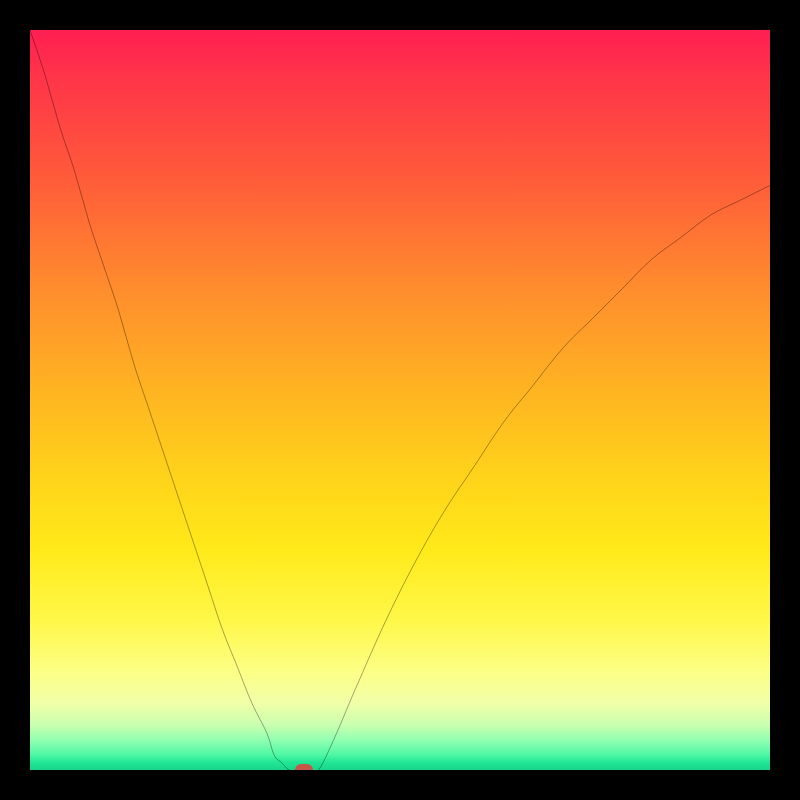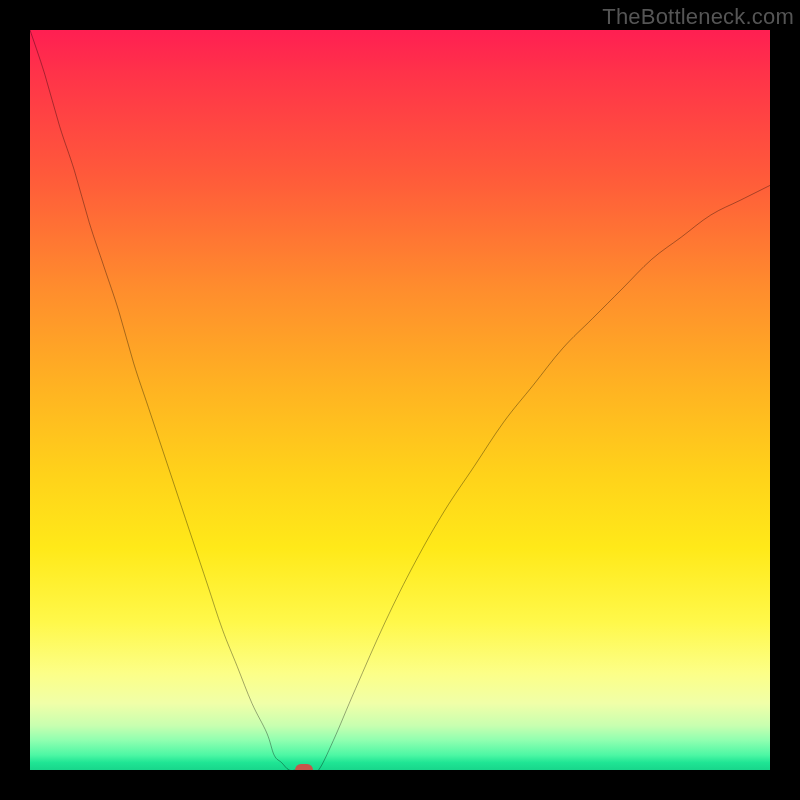--- a/index.html
+++ b/index.html
@@ -69,21 +69,20 @@
     border-radius: 6px;
     background: #c6564a;
     transform: translate(-50%, -50%);
     z-index: 6;
   }
 </style>
 </head>
 <body>
 
 <div class="frame">
-  <div class="watermark">TheBottleneck.com</div>
 
   <div class="plot">
     <div class="bg-gradient"></div>
 
     <svg class="curve-layer" viewBox="0 0 100 100" preserveAspectRatio="none">
       <path id="curve-path" d="M 0.000 0.000 C 0.360 1.080, 1.280 3.660, 2.000 6.000 C 2.720 8.340, 3.280 10.660, 4.000 13.000 C 4.720 15.340, 5.280 16.660, 6.000 19.000 C 6.720 21.340, 7.280 23.660, 8.000 26.000 C 8.720 28.340, 9.280 29.840, 10.000 32.000 C 10.720 34.160, 11.280 35.660, 12.000 38.000 C 12.720 40.340, 13.280 42.660, 14.000 45.000 C 14.720 47.340, 15.280 48.840, 16.000 51.000 C 16.720 53.160, 17.280 54.840, 18.000 57.000 C 18.720 59.160, 19.280 60.840, 20.000 63.000 C 20.720 65.160, 21.280 66.840, 22.000 69.000 C 22.720 71.160, 23.280 72.840, 24.000 75.000 C 24.720 77.160, 25.280 79.020, 26.000 81.000 C 26.720 82.980, 27.280 84.200, 28.000 86.000 C 28.720 87.800, 29.280 89.380, 30.000 91.000 C 30.720 92.620, 31.460 93.740, 32.000 95.000 C 32.540 96.260, 32.640 97.280, 33.000 98.000 C 33.360 98.720, 33.640 98.640, 34.000 99.000 C 34.360 99.360, 34.640 99.820, 35.000 100.000 C 35.360 100.180, 35.640 100.000, 36.000 100.000 C 36.360 100.000, 36.640 100.000, 37.000 100.000 C 37.360 100.000, 37.640 100.000, 38.000 100.000 C 38.360 100.000, 38.460 100.720, 39.000 100.000 C 39.540 99.280, 40.100 97.980, 41.000 96.000 C 41.900 94.020, 42.740 91.880, 44.000 89.000 C 45.260 86.120, 46.560 83.060, 48.000 80.000 C 49.440 76.940, 50.560 74.700, 52.000 72.000 C 53.440 69.300, 54.560 67.340, 56.000 65.000 C 57.440 62.660, 58.560 61.160, 60.000 59.000 C 61.440 56.840, 62.560 54.980, 64.000 53.000 C 65.440 51.020, 66.560 49.800, 68.000 48.000 C 69.440 46.200, 70.560 44.620, 72.000 43.000 C 73.440 41.380, 74.560 40.440, 76.000 39.000 C 77.440 37.560, 78.560 36.440, 80.000 35.000 C 81.440 33.560, 82.560 32.260, 84.000 31.000 C 85.440 29.740, 86.560 29.080, 88.000 28.000 C 89.440 26.920, 90.560 25.900, 92.000 25.000 C 93.440 24.100, 94.560 23.720, 96.000 23.000 C 97.440 22.280, 99.280 21.360, 100.000 21.000" fill="none" stroke="#000000" stroke-width="0.35" vector-effect="non-scaling-stroke"></path>
     </svg>
 
     <div id="marker" class="marker" style="left: 37%; top: 100%; background: rgb(198, 86, 74);"></div>
   </div>

